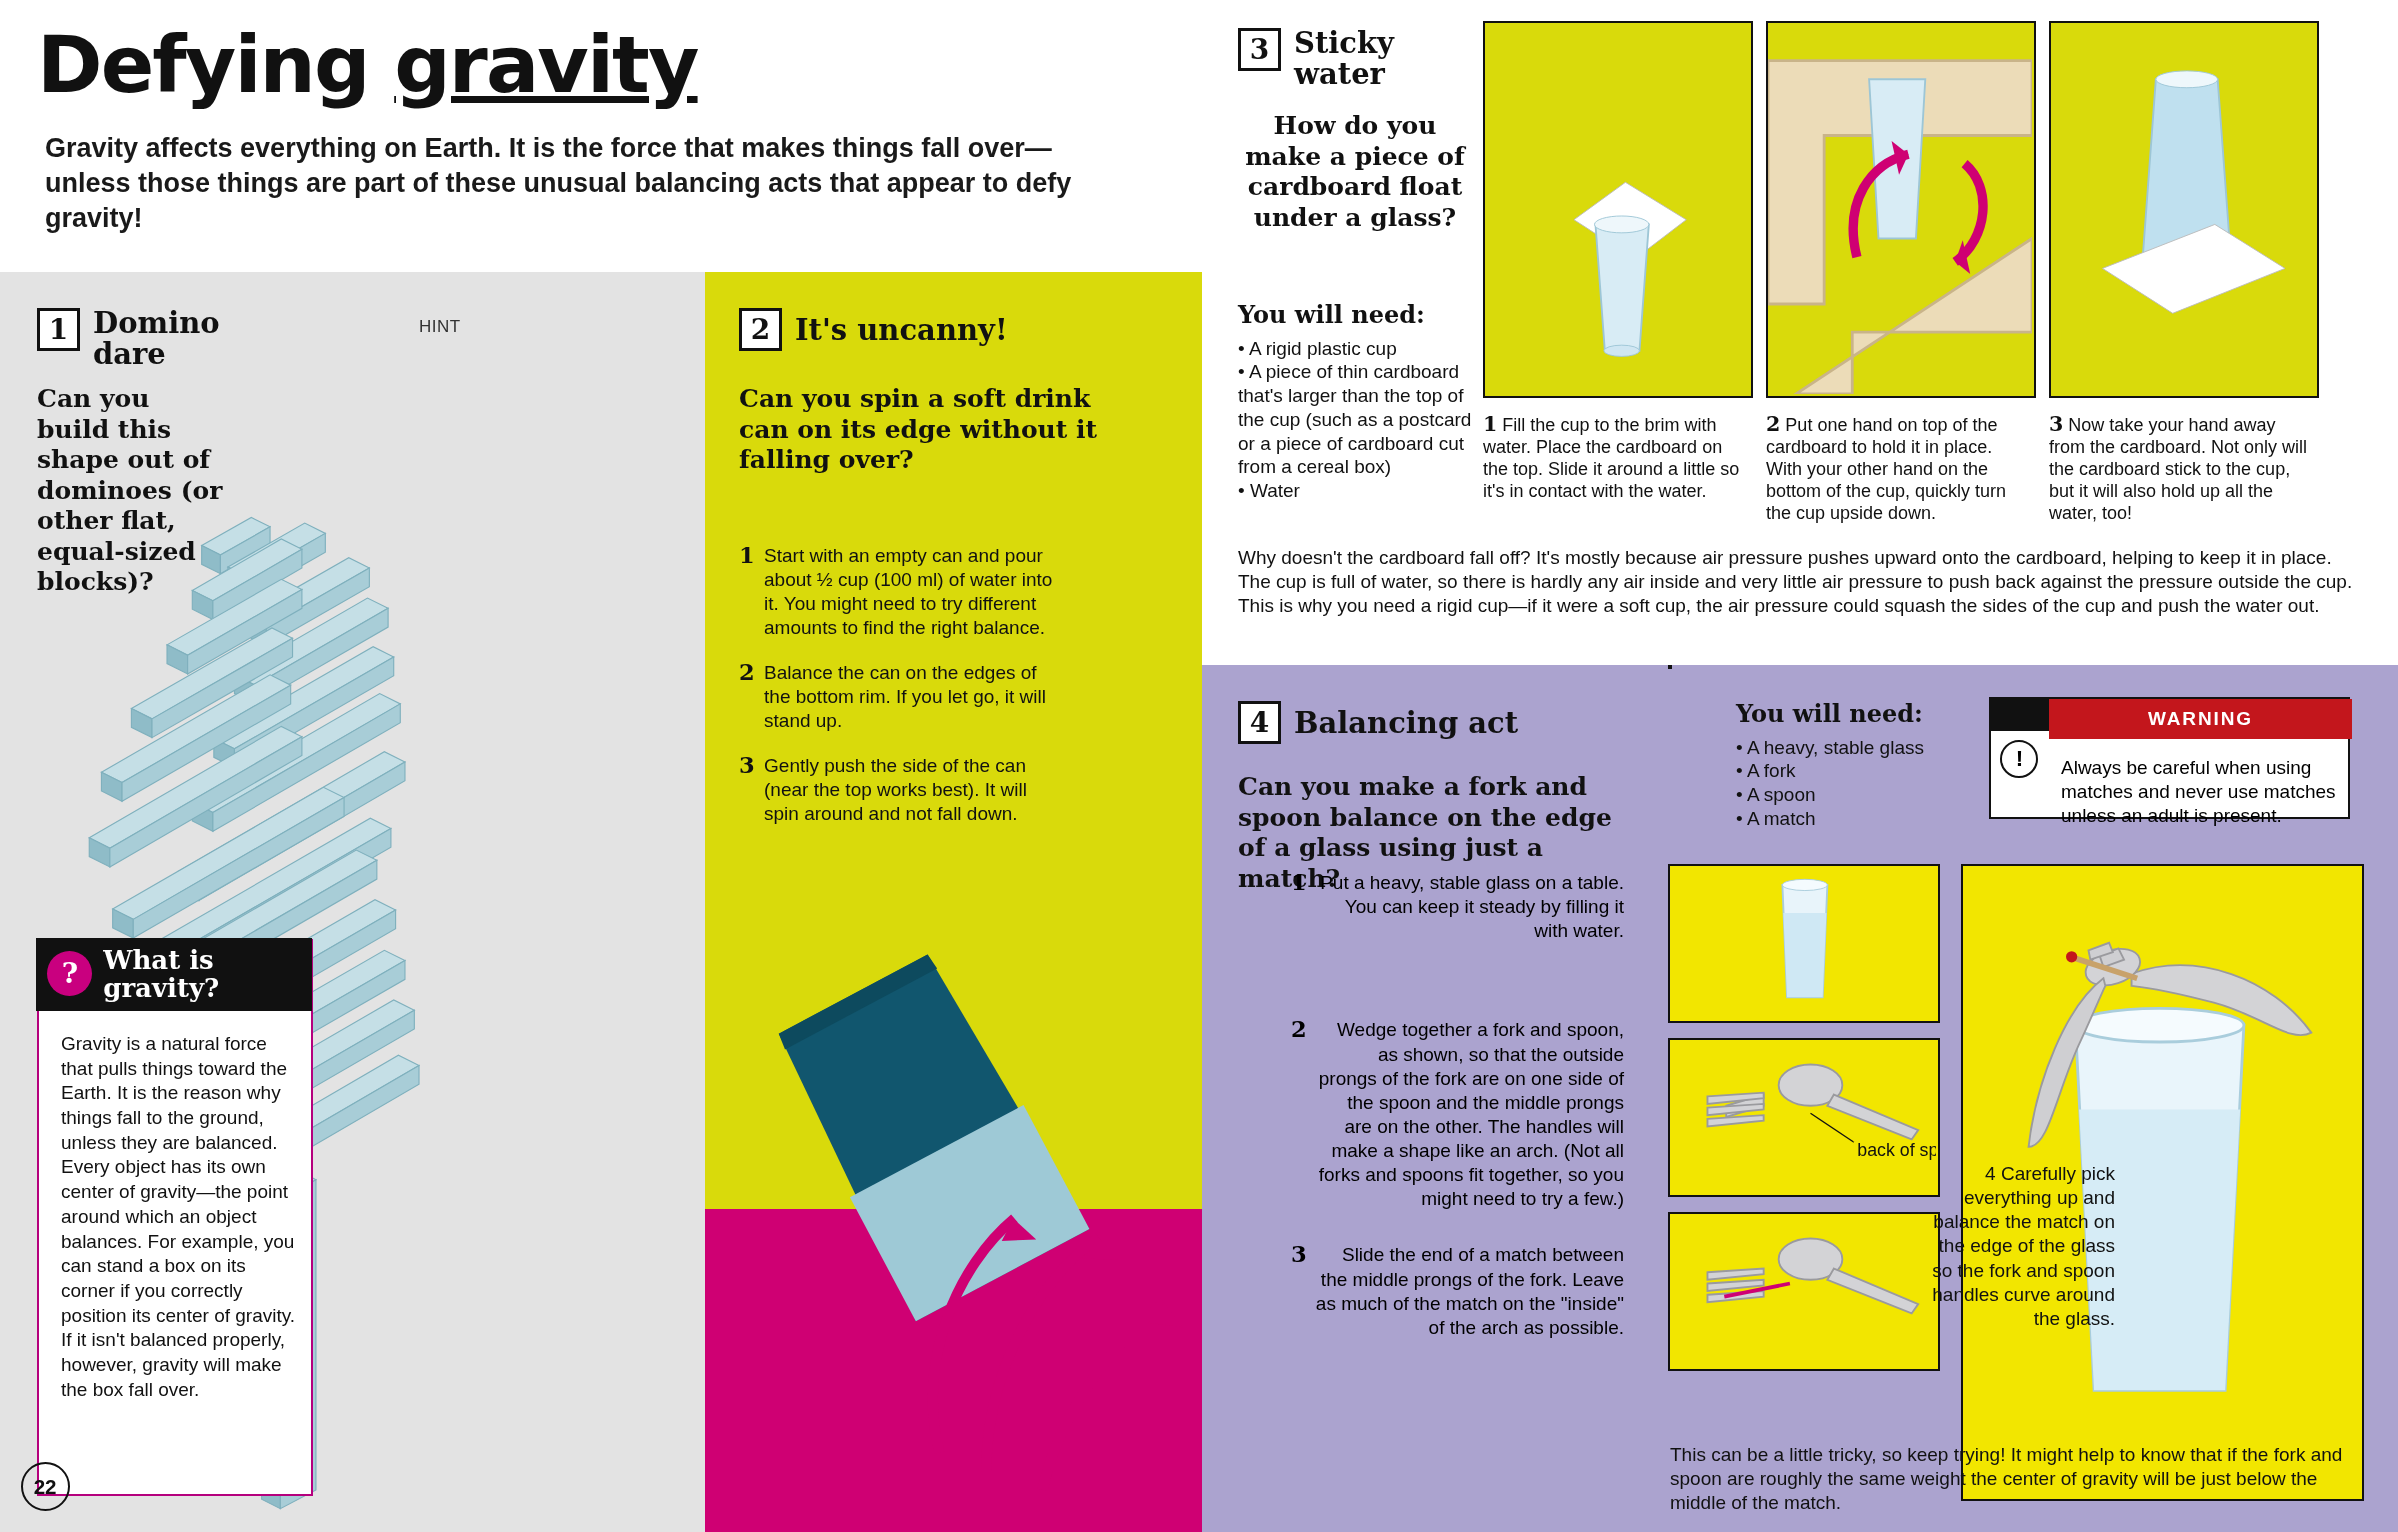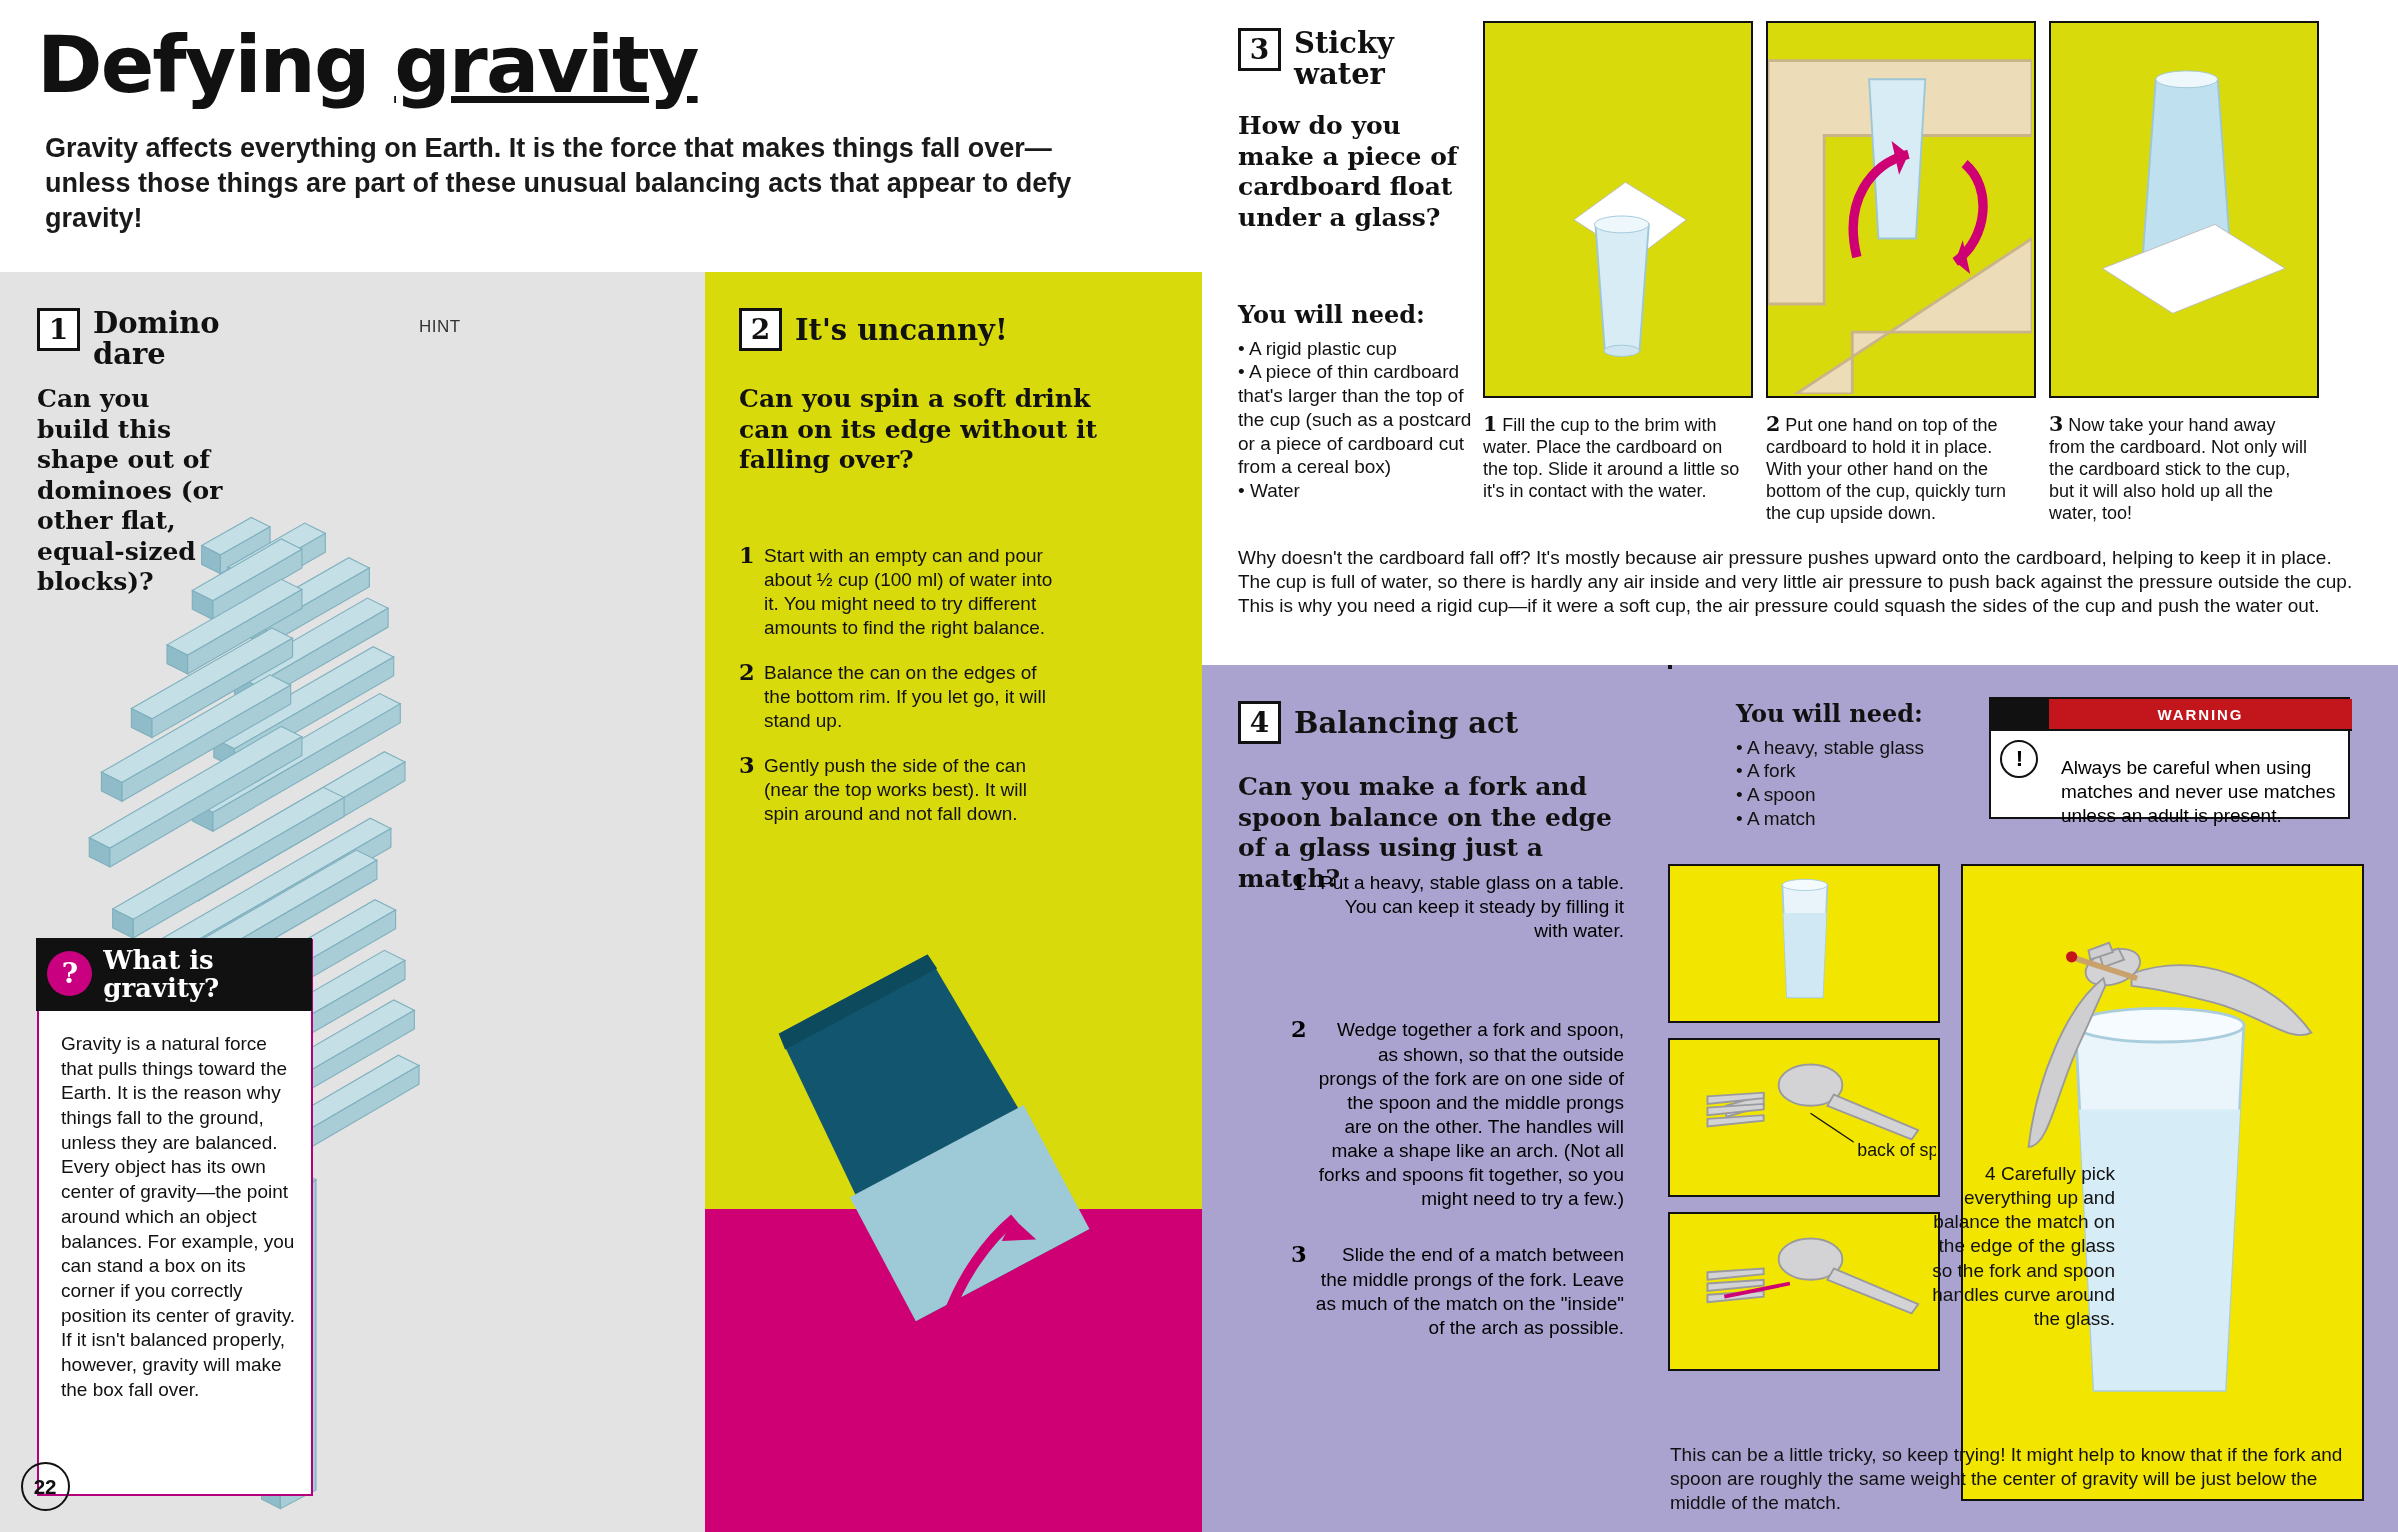--- a/index.html
+++ b/index.html
@@ -53,40 +53,40 @@
   .step .tx{font-size:19px;line-height:1.27;color:#111;}
   .sec2 .magenta{position:absolute;left:0;top:937px;width:498px;height:324px;background:#cf0073;}
   .canwrap{position:absolute;left:0;top:525px;width:498px;height:736px;}
 
   
   .right-page{position:absolute;left:1202px;top:0;width:1196px;height:1533px;background:#ffffff;}
   .sec3{position:absolute;left:0;top:0;width:1196px;height:665px;background:#ffffff;}
   .sec3 .head{position:absolute;left:36px;top:28px;display:flex;align-items:flex-start;gap:13px;}
   .sec3 .head .htxt{font-family:"DejaVu Serif",serif;font-weight:bold;font-size:29px;color:#111;line-height:1.06;width:131px;}
   .q3{position:absolute;left:36px;top:111px;width:234px;font-family:"DejaVu Serif",serif;
-      font-weight:bold;font-size:25px;line-height:1.22;color:#111;}
+      font-weight:bold;font-size:25px;line-height:1.22;color:#111;text-align:center;}
   .need{font-family:"DejaVu Serif",serif;font-weight:bold;font-size:24px;color:#111;}
   .needlist{font-size:19px;line-height:1.25;color:#111;}
   .sec3 .needblock{position:absolute;left:36px;top:300px;width:234px;}
   .panelrow{position:absolute;left:281px;top:20.6px;display:flex;gap:13px;}
   .panel{width:270px;height:377px;background:#d9da0b;border:2.8px solid #111;box-sizing:border-box;position:relative;overflow:hidden;}
   .cap{position:absolute;font-size:18px;line-height:1.22;color:#111;}
   .cap b{font-family:"DejaVu Serif",serif;font-size:20.6px;}
   .explain{position:absolute;left:36px;top:546px;width:1124px;font-size:19px;line-height:1.27;color:#111;}
 
   .sec4{position:absolute;left:0;top:665px;width:1196px;height:868px;background:#aba3cf;}
   .sec4 .head{position:absolute;left:36px;top:36px;display:flex;align-items:center;gap:13px;}
   .sec4 .head .htxt{font-family:"DejaVu Serif",serif;font-weight:bold;font-size:29px;color:#111;}
   .q4{position:absolute;left:36px;top:107px;width:394px;font-family:"DejaVu Serif",serif;
       font-weight:bold;font-size:25px;line-height:1.22;color:#111;}
   .sec4 .needblock{position:absolute;left:534px;top:34px;width:215px;}
   .warn{position:absolute;left:787px;top:32px;width:361px;height:122px;background:#fff;border:2.8px solid #111;box-sizing:border-box;}
   .warn .wtop{position:absolute;left:0;top:0;width:361px;height:32px;background:#111;}
-  .warn .wtop .red{position:absolute;left:58px;top:0;width:303px;height:30px;background:#c3161c;
-                   color:#fff;font-weight:bold;font-size:15px;letter-spacing:1.9px;display:flex;align-items:center;justify-content:center;}
+  .warn .wtop .red{position:absolute;left:58px;top:0;width:303px;height:40px;background:#c3161c;
+                   color:#fff;font-weight:bold;font-size:19px;letter-spacing:1.9px;display:flex;align-items:center;justify-content:center;}
   .warn .bang{position:absolute;left:9.4px;top:41px;width:34px;height:34px;border-radius:50%;border:2.8px solid #111;
               display:flex;align-items:center;justify-content:center;font-weight:bold;font-size:22.5px;}
   .warn p{position:absolute;left:54px;top:41px;width:292px;margin:16px;font-size:19px;line-height:1.25;}
 
   .s4steps{position:absolute;left:28px;top:206px;width:394px;text-align:right;}
   .s4steps .st{display:flex;gap:8.4px;justify-content:flex-end;margin-bottom:24px;}
   .s4steps .st .n{font-family:"DejaVu Serif",serif;font-weight:bold;font-size:22.5px;line-height:1;}
   .s4steps .st .tx{font-size:19px;line-height:1.27;max-width:309px;text-align:right;}
 
   .ypanel{position:absolute;background:#f2e600;border:2.8px solid #111;box-sizing:border-box;overflow:hidden;}

